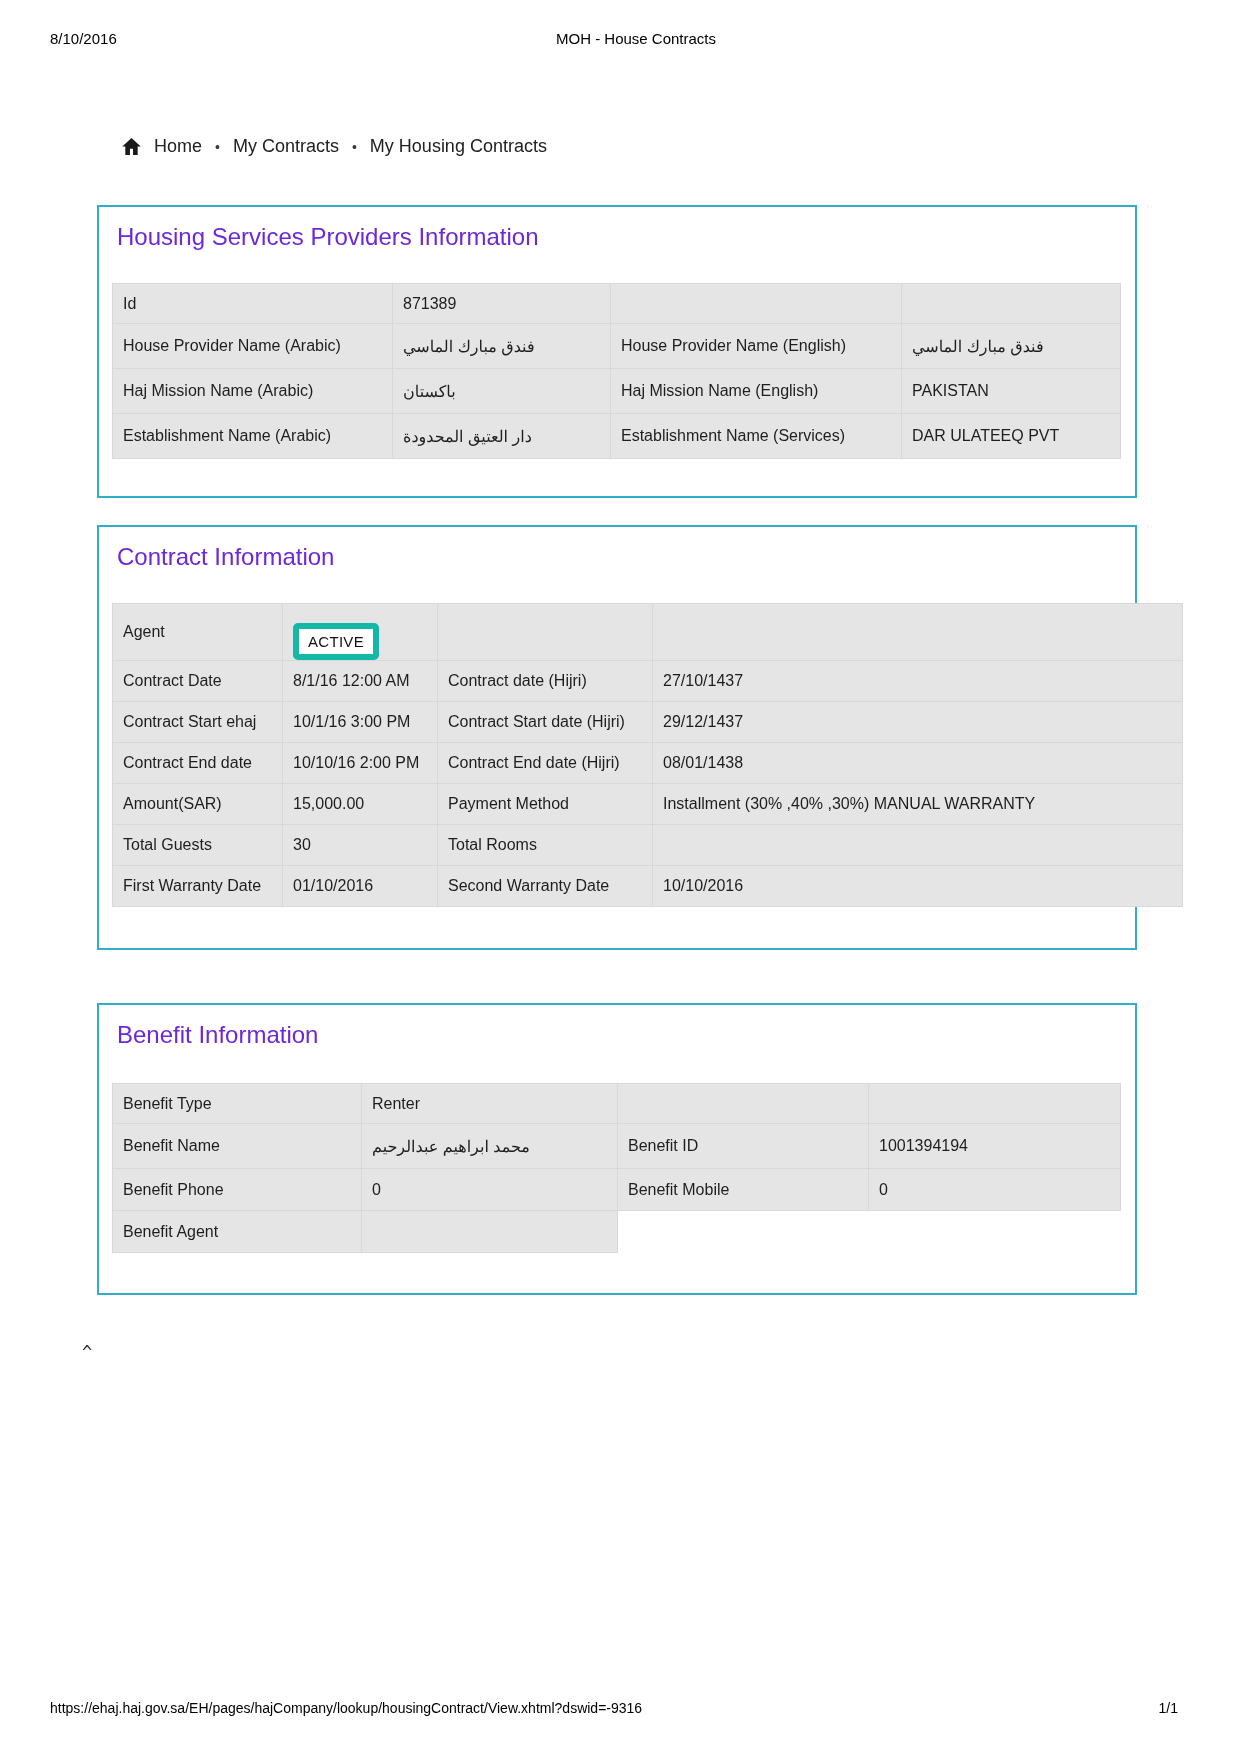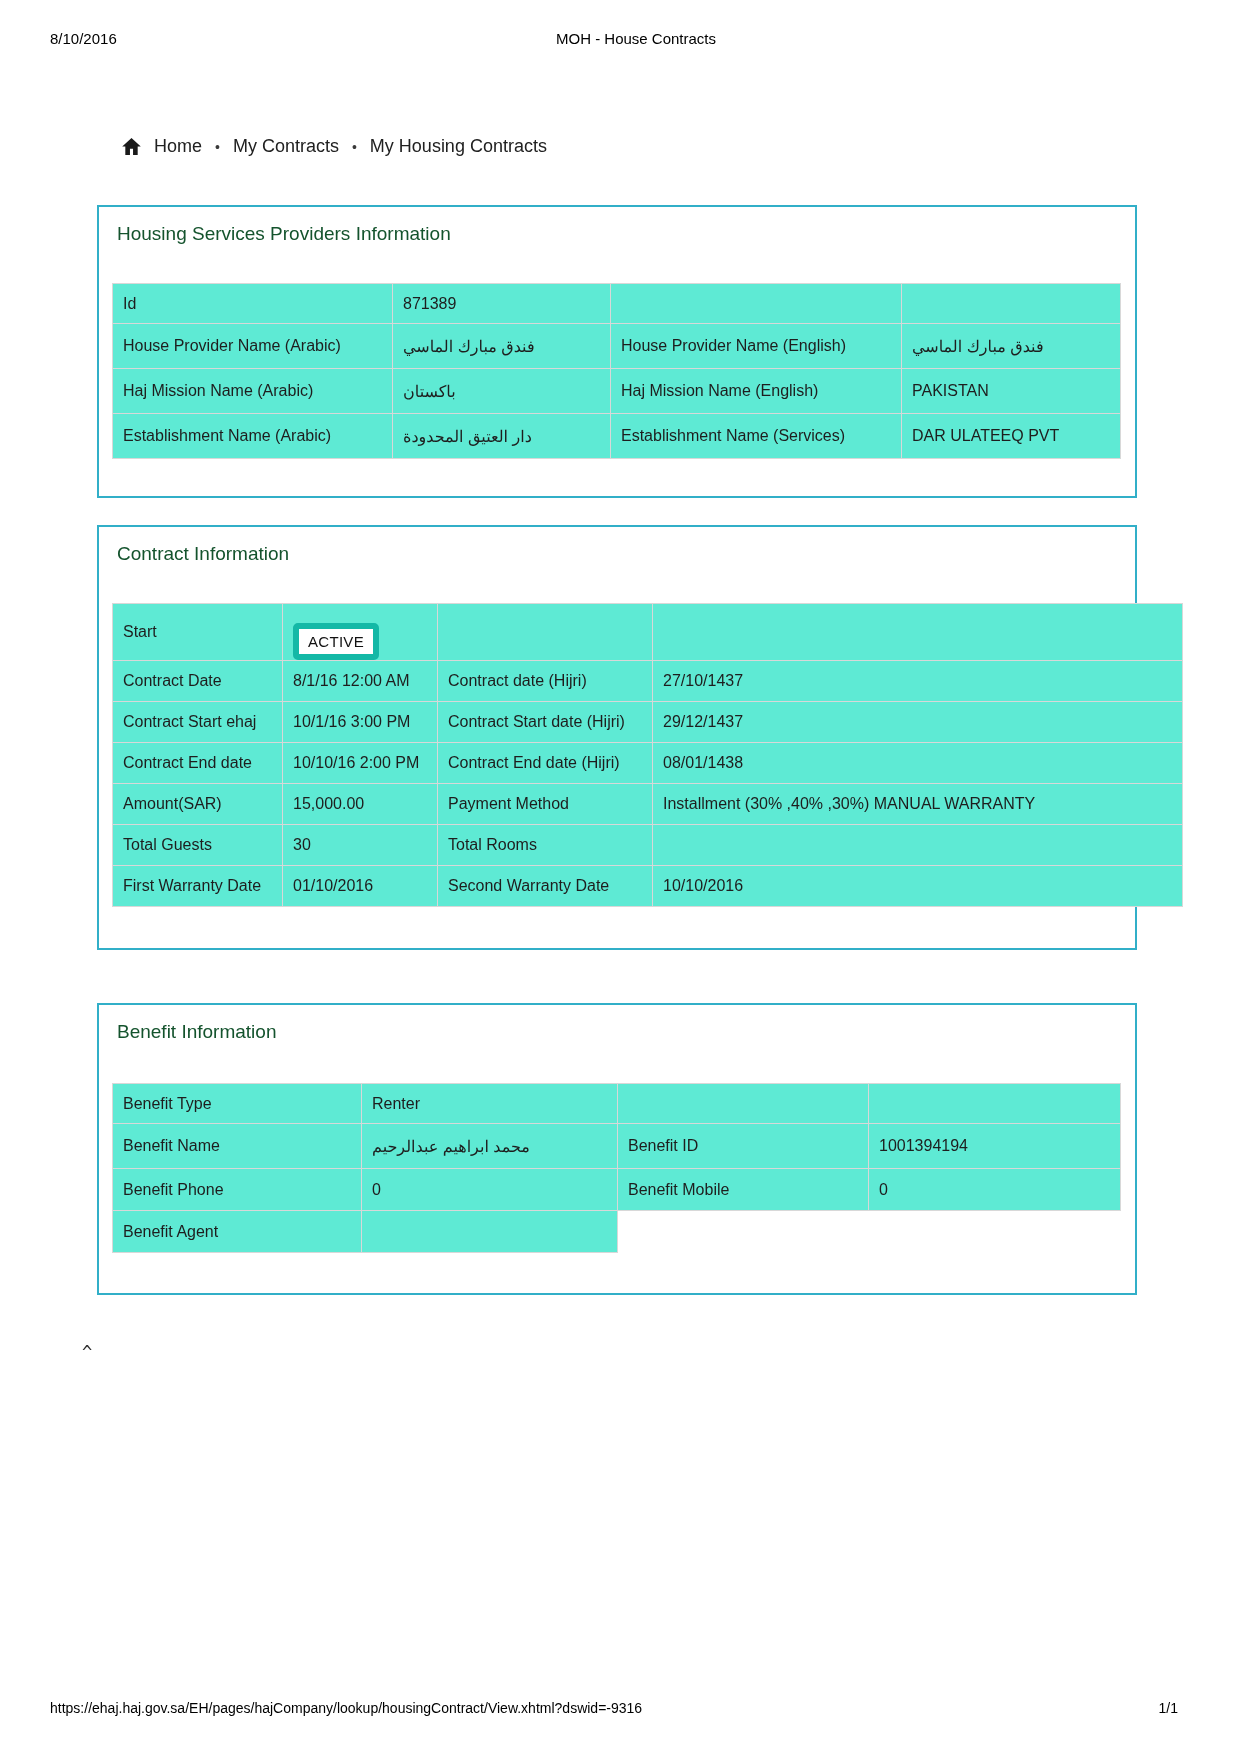--- a/index.html
+++ b/index.html
@@ -9,27 +9,27 @@
 
   .print-date { position:absolute; left:50px; top:30px; font-size:15px; color:#000; white-space:nowrap; }
   .print-title { position:absolute; left:0; right:0; top:30px; text-align:center; font-size:15px; color:#000;padding-left:32px; }
 
   .breadcrumb { position:absolute; left:122px; top:136px; display:flex; align-items:center; gap:13px; font-size:18px; color:#212121; }
   .breadcrumb .home-ic { display:inline-flex; align-items:center; }
   .breadcrumb .sep { color:#3a3a3a; font-size:14px; line-height:1; }
   .crumb { color:#212121; cursor:pointer; white-space:nowrap; }
 
   .panel { position:absolute; left:97px; width:1040px; border:2px solid #31afc8; background:#ffffff; }
-  .panel-title { position:absolute; left:18px; top:16px; font-size:19px; color:#14532d; font-weight:400; white-space:nowrap;text-align:center; }
+  .panel-title { position:absolute; left:18px; top:16px; font-size:24px; color:#6d28d9; font-weight:400; white-space:nowrap;text-align:center; }
   #panel-housing  { top:205px;  height:293px; }
   #panel-contract { top:525px;  height:425px; }
   #panel-benefit  { top:1003px; height:292px; }
 
   table.grid { position:absolute; border-collapse:collapse; table-layout:fixed; background:#ffffff; }
-  table.grid td { border:1px solid #d8d8d8; font-size:16px; color:#1e1e1e; padding:0 10px; vertical-align:middle; white-space:nowrap; overflow:hidden; background:#5eead4; }
+  table.grid td { border:1px solid #d8d8d8; font-size:16px; color:#1e1e1e; padding:0 10px; vertical-align:middle; white-space:nowrap; overflow:hidden; background:#e5e5e5; }
   #t1 { left:112px; top:283px;  width:1008px; }
   #t2 { left:112px; top:603px;  width:1070px; }
   #t3 { left:112px; top:1083px; width:1008px; }
   tr.h40{height:40px;} tr.h42{height:42px;} tr.h43{height:41px;margin-left:26px;} tr.h45{height:45px;}
 
   .badge { display:inline-block; border:6px solid #14b8a6; border-radius:5px; padding:4px 9px; font-size:15px; color:#111; background:#fff; letter-spacing:.3px;margin-top:19px; }
 
   .to-top { position:absolute; left:82px; top:1342px; font-size:17px; color:#2e2e2e; cursor:pointer; font-family:"DejaVu Sans Mono", monospace; }
 
   .footer-url  { position:absolute; left:50px;  top:1700px; font-size:14px; color:#000; white-space:nowrap; }
@@ -99,21 +99,21 @@
   </div>
   <table class="grid" id="t2">
     <colgroup>
         <col style="width:170px">
         <col style="width:155px">
         <col style="width:215px">
         <col style="width:530px">
       </colgroup>
     <tbody>
         <tr class="h45">
-      <td>Start</td>
+      <td>Agent</td>
       <td><span class="badge">ACTIVE</span></td>
       <td></td>
       <td></td>
     </tr>
     <tr class="h43">
       <td>Contract Date</td>
       <td>8/1/16 12:00 AM</td>
       <td>Contract date (Hijri)</td>
       <td>27/10/1437</td>
     </tr>

